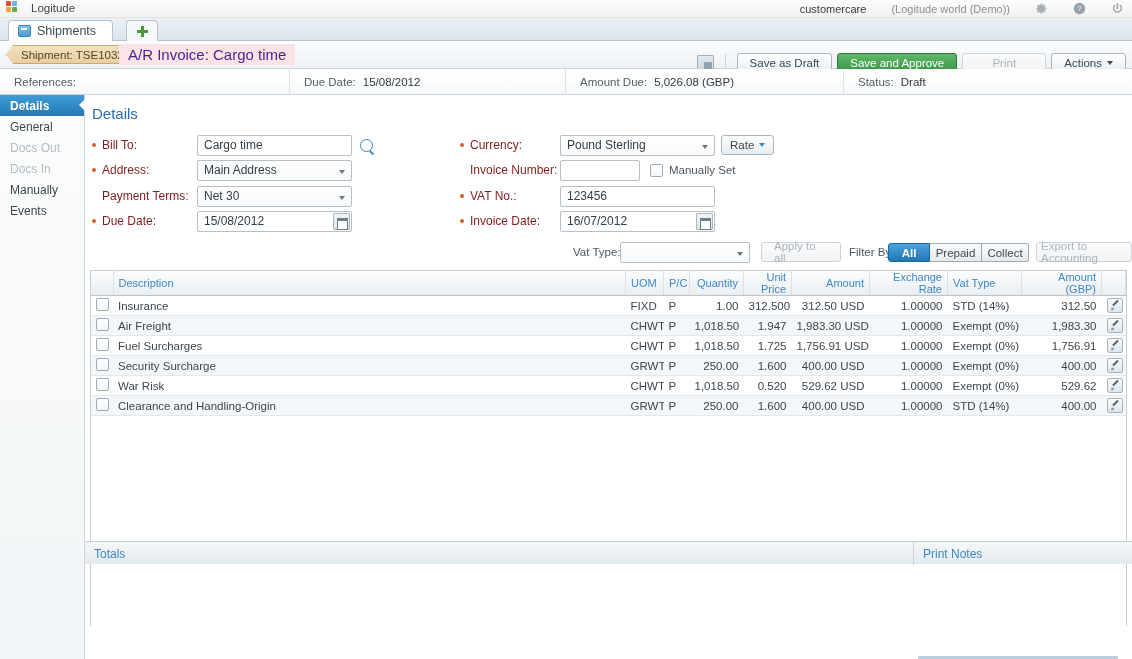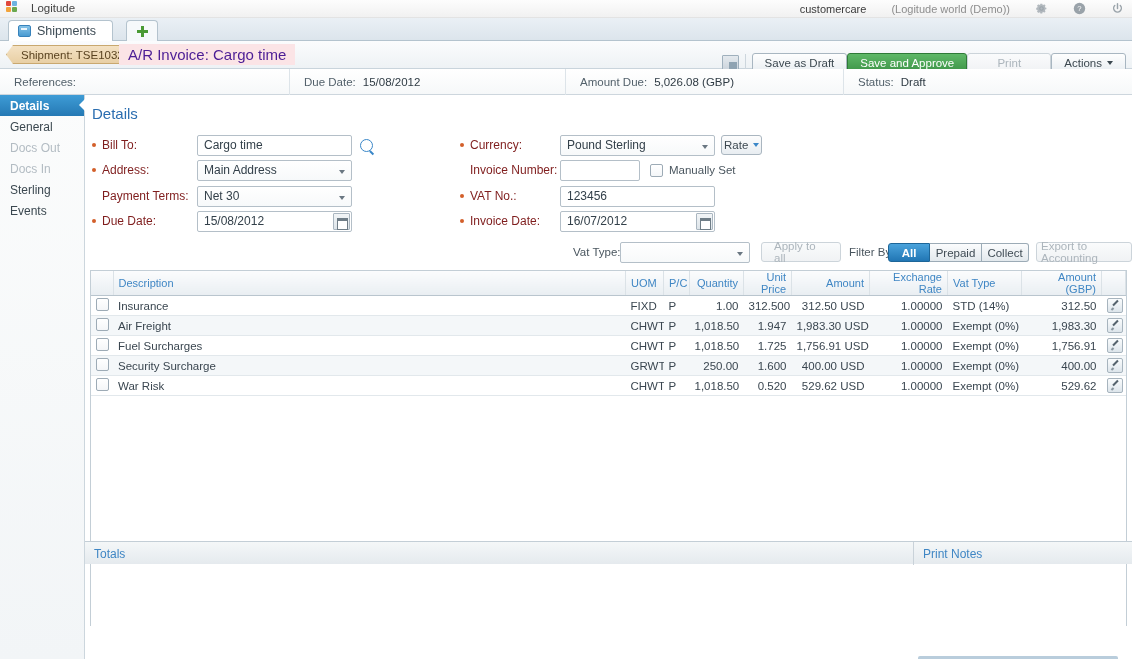--- a/index.html
+++ b/index.html
@@ -100,21 +100,21 @@
   }
   .doc-title {
     position: absolute; left: 119px; top: 3px; height: 21px;
     padding: 0 9px;
     background: #fbe4e6;
     display: flex; align-items: center;
     font-size: 15px; color: #4c1d95;
   }
   .savebtn-group {
     position: absolute; right: 6px; top: 12px;
-    display: flex; align-items: center;  margin-left: 48px;
+    display: flex; align-items: center; gap: 5px; margin-left: 48px;
   }
   .tb-icon {
     width: 17px; height: 17px; margin-right: 6px;
     background: linear-gradient(to bottom, #e4e9ee 0%, #c9d2da 100%);
     border: 1px solid #9fb0bd; border-radius: 1px;
     position: relative;
   }
   .tb-icon::after {
     content: ""; position: absolute; right: 1px; bottom: 1px;
     width: 8px; height: 8px; background: #8fa3b2;
@@ -244,21 +244,21 @@
   .search-ico {
     width: 13px; height: 13px; border: 1.6px solid #3a87c8;
     border-radius: 50%; position: relative; display: inline-block;
   }
   .search-ico::after {
     content: ""; position: absolute; left: 9px; top: 10px;
     width: 5px; height: 1.6px; background: #3a87c8;
     transform: rotate(45deg); transform-origin: left center;
   }
   .ratebtn {
-    height: 20px; padding: 0 2px;
+    height: 20px; padding: 0 8px;
     border: 1px solid #aab6c0; border-radius: 3px;
     background: linear-gradient(to bottom, #fdfdfd 0%, #e8edf1 100%);
     font-size: 11.5px; color: #3c4850;
     display: inline-flex; align-items: center; gap: 5px;
   }
   .ratebtn .caret2 {
     border-left: 3.5px solid transparent; border-right: 3.5px solid transparent;
     border-top: 4px solid #3a87c8;
   }
   .chk {
@@ -442,21 +442,21 @@
     <div class="nav-item">
       <span>General</span>
     </div>
     <div class="nav-item disabled">
       <span>Docs Out</span>
     </div>
     <div class="nav-item disabled">
       <span>Docs In</span>
     </div>
     <div class="nav-item">
-      <span>Sterling</span>
+      <span>Manually</span>
     </div>
     <div class="nav-item">
       <span>Events</span>
     </div>
   </div>
 
   <div class="main">
     <div class="panel-title">Details</div>
 
     <div class="form">
@@ -649,20 +649,35 @@
             <td class="num">1,018.50</td>
             <td class="num">0.520</td>
             <td class="num">529.62 USD</td>
             <td class="num">1.00000</td>
             <td>Exempt (0%)</td>
             <td class="num">529.62</td>
             <td>
                 <span class="editbtn"></span>
               </td>
           </tr>
+          <tr>
+            <td class="cell-chk"><span class="chk"></span></td>
+            <td>Clearance and Handling-Origin</td>
+            <td>GRWT</td>
+            <td>P</td>
+            <td class="num">250.00</td>
+            <td class="num">1.600</td>
+            <td class="num">400.00 USD</td>
+            <td class="num">1.00000</td>
+            <td>STD (14%)</td>
+            <td class="num">400.00</td>
+            <td>
+                <span class="editbtn"></span>
+              </td>
+          </tr>
         </tbody>
       </table>
     </div>
   </div>
 </div>
 
 <div class="botbar">
   <div class="sect" style="left:9px">Totals</div>
   <div class="divider"></div>
   <div class="sect" style="left:838px">Print Notes</div>

